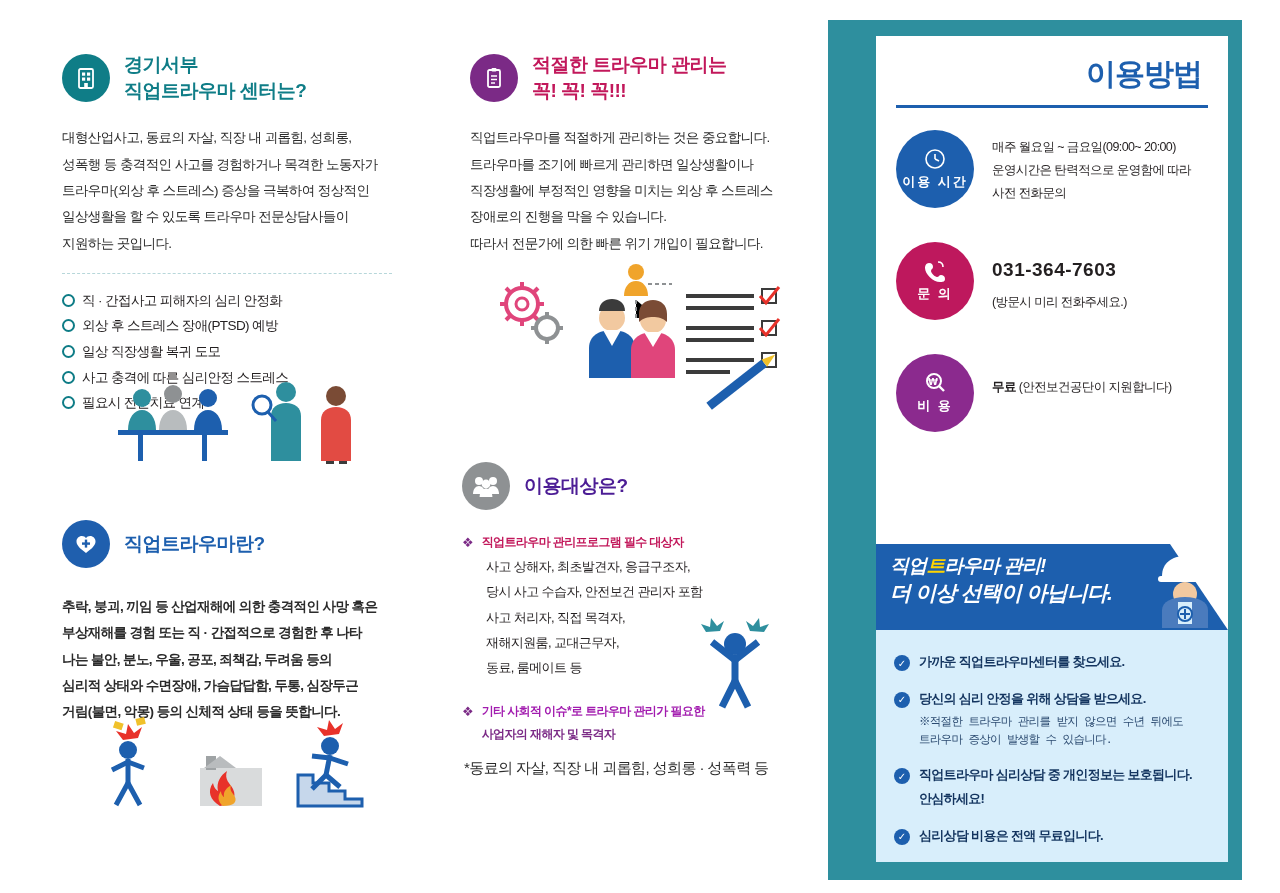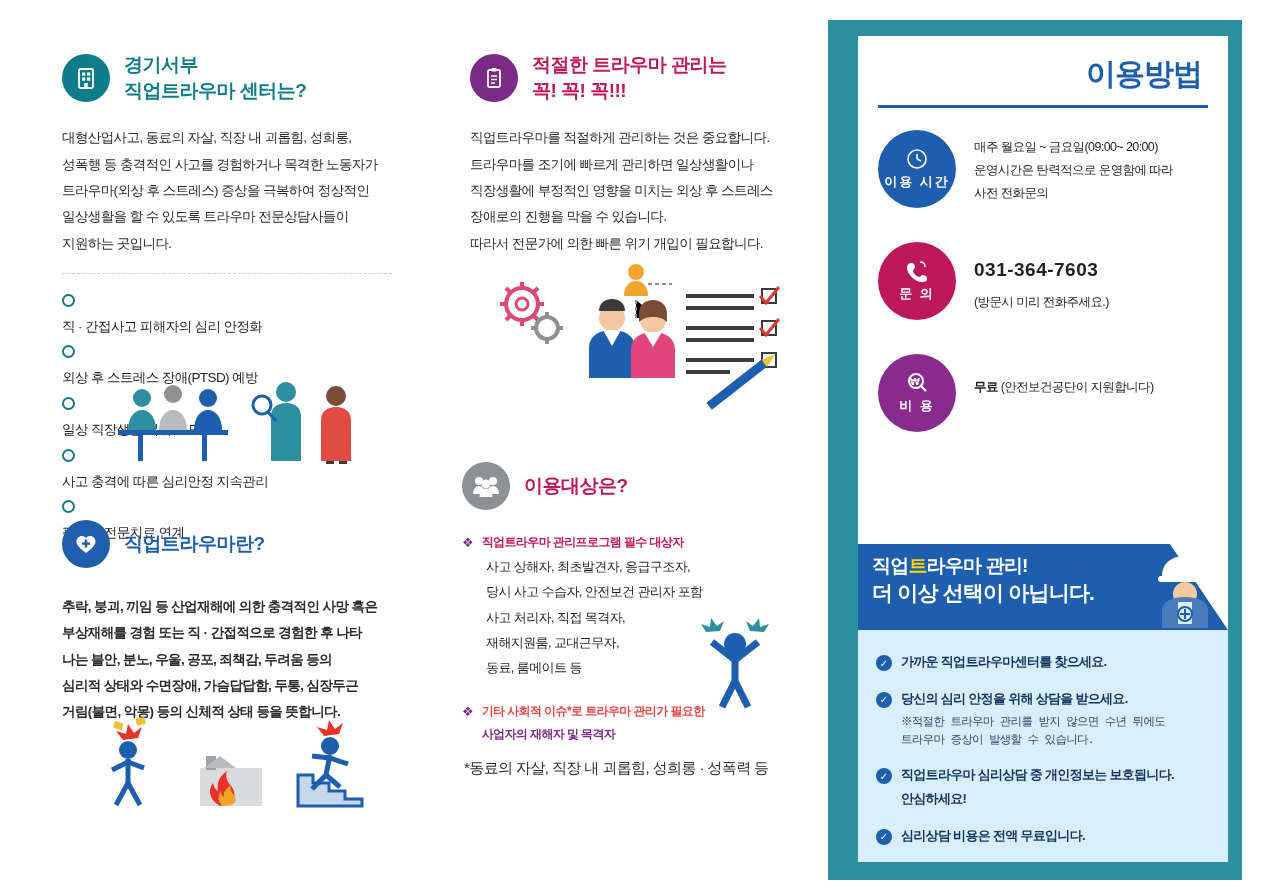--- a/index.html
+++ b/index.html
@@ -19,21 +19,21 @@
   .sec-title .badge{
     width:48px;height:48px;border-radius:50%;
     display:flex;align-items:center;justify-content:center;
     flex:0 0 auto;
   }
   .sec-title .t{font-size:19px;font-weight:bold;line-height:1.35;letter-spacing:-0.5px;}
 
   .body-txt{font-size:13.5px;line-height:1.95;letter-spacing:-0.6px;color:#2b2b2b;}
 
   .bullets{margin-top:14px;}
-  .bullets .bi{display:flex;align-items:flex-start;gap:7px;font-size:13.5px;line-height:1.9;letter-spacing:-0.6px;flex-direction:column;}
+  .bullets .bi{display:flex;align-items:flex-start;gap:7px;font-size:13.5px;line-height:1.9;letter-spacing:-0.6px;}
   .ring{
     width:9px;height:9px;border-radius:50%;
     border:2.5px solid #0e7c86;flex:0 0 auto;margin-top:6px;
   }
   .dash-sep{border-top:1px dashed #b7d7da;margin:16px 0 4px 0;}
 
   
   #col1{left:62px;top:52px;width:330px;}
   .teal{color:#0f7d87;}
   .badge-teal{background:#0f7d87;}
@@ -53,21 +53,21 @@
   .diamond-row{display:flex;gap:8px;align-items:flex-start;}
   .diamond{color:#7b2a86;font-size:13px;line-height:1.7;}
   .sub-head{font-weight:bold;font-size:12px;letter-spacing:-0.6px;color:#c2185b;line-height:1.7;}
   .note{font-size:15px;letter-spacing:-0.6px;color:#2b2b2b;}
 
   
   #panel{
     left:828px;top:20px;width:414px;height:860px;
     background:#2e8f9e;
     box-sizing:border-box;
-    padding:16px 14px 18px 30px;
+    padding:16px 14px 18px 48px;
   }
   #panel-inner{
     background:#ffffff;width:100%;height:100%;
     box-sizing:border-box;position:relative;
     padding:18px 20px 0 20px;
   }
   .panel-title{
     text-align:right;font-size:30px;font-weight:bold;color:#1d5fae;
     letter-spacing:-1px;padding-right:6px;
   }
@@ -87,20 +87,21 @@
   .phone{font-size:19px;font-weight:bold;letter-spacing:0.5px;}
   .free{font-weight:bold;}
 
   .ribbon{
     position:absolute;left:0;right:0;top:508px;height:86px;
     background:#1d5fae;
   }
   .ribbon .r-txt{
     padding:10px 0 0 14px;color:#fff;font-weight:bold;line-height:1.3;
     letter-spacing:-0.8px;
+    font-style:italic;
   }
   .ribbon .r1{font-size:19px;}
   .ribbon .r1 .hl{color:#ffd400;}
   .ribbon .r2{font-size:21px;}
   .ribbon .notch{
     position:absolute;right:0;top:0;width:0;height:0;
     border-top:86px solid #ffffff;border-left:58px solid transparent;
   }
 
   .checks{
@@ -159,21 +160,21 @@
       <div class="bi">
           <span class="ring"></span>
           <span>외상 후 스트레스 장애(PTSD) 예방</span>
         </div>
       <div class="bi">
           <span class="ring"></span>
           <span>일상 직장생활 복귀 도모</span>
         </div>
       <div class="bi">
           <span class="ring"></span>
-          <span>사고 충격에 따른 심리안정 지속관리</span>
+          <span>사고 충격에 따른 심리안정 스트레스</span>
         </div>
       <div class="bi">
           <span class="ring"></span>
           <span>필요시 전문치료 연계</span>
         </div>
     </div>
   </div>
 
   <div class="illu" style="left:90px;top:368px;">
     <svg width="270" height="100" viewBox="0 0 270 100">
@@ -335,42 +336,42 @@
       <div class="badge badge-gray">
         <svg width="30" height="26" viewBox="0 0 30 26">
           <circle cx="8" cy="8" r="4" fill="#ffffff"></circle>
           <path d="M2 21c0-5 2.7-8 6-8s6 3 6 8z" fill="#ffffff"></path>
           <circle cx="22" cy="8" r="4" fill="#ffffff"></circle>
           <path d="M16 21c0-5 2.7-8 6-8s6 3 6 8z" fill="#ffffff"></path>
           <circle cx="15" cy="11" r="4.4" fill="#ffffff"></circle>
           <path d="M8.6 24c0-5.4 2.9-8.6 6.4-8.6s6.4 3.2 6.4 8.6z" fill="#ffffff"></path>
         </svg>
       </div>
-      <div class="t" style="color:#be185d">이용대상은?</div>
+      <div class="t" style="color:#4c1d95">이용대상은?</div>
     </div>
 
     <div style="margin-top:22px">
       <div class="diamond-row">
         <span class="diamond">❖</span>
         <span class="sub-head">직업트라우마 관리프로그램 필수 대상자</span>
       </div>
       <div class="t2-list">
         <div>사고 상해자, 최초발견자, 응급구조자,</div>
         <div>당시 사고 수습자, 안전보건 관리자 포함</div>
         <div>사고 처리자, 직접 목격자,</div>
         <div>재해지원룸, 교대근무자,</div>
         <div>동료, 룸메이트 등</div>
       </div>
     </div>
 
     <div style="margin-top:20px">
       <div class="diamond-row">
         <span class="diamond">❖</span>
         <div>
-          <div class="sub-head" style="color:#ef4444">기타 사회적 이슈*로 트라우마 관리가 필요한</div>
+          <div class="sub-head" style="color:#a21caf">기타 사회적 이슈*로 트라우마 관리가 필요한</div>
           <div class="sub-head" style="color:#7b2a86;margin-top:3px">사업자의 재해자 및 목격자</div>
         </div>
       </div>
       <div class="note" style="margin-top:14px;margin-left:2px">*동료의 자살, 직장 내 괴롭힘, 성희롱 · 성폭력 등</div>
     </div>
   </div>
 
   <div class="illu" style="left:692px;top:618px;">
     <svg width="86" height="92" viewBox="0 0 86 92">
       <circle cx="43" cy="26" r="11" fill="#1d5fae"></circle>

